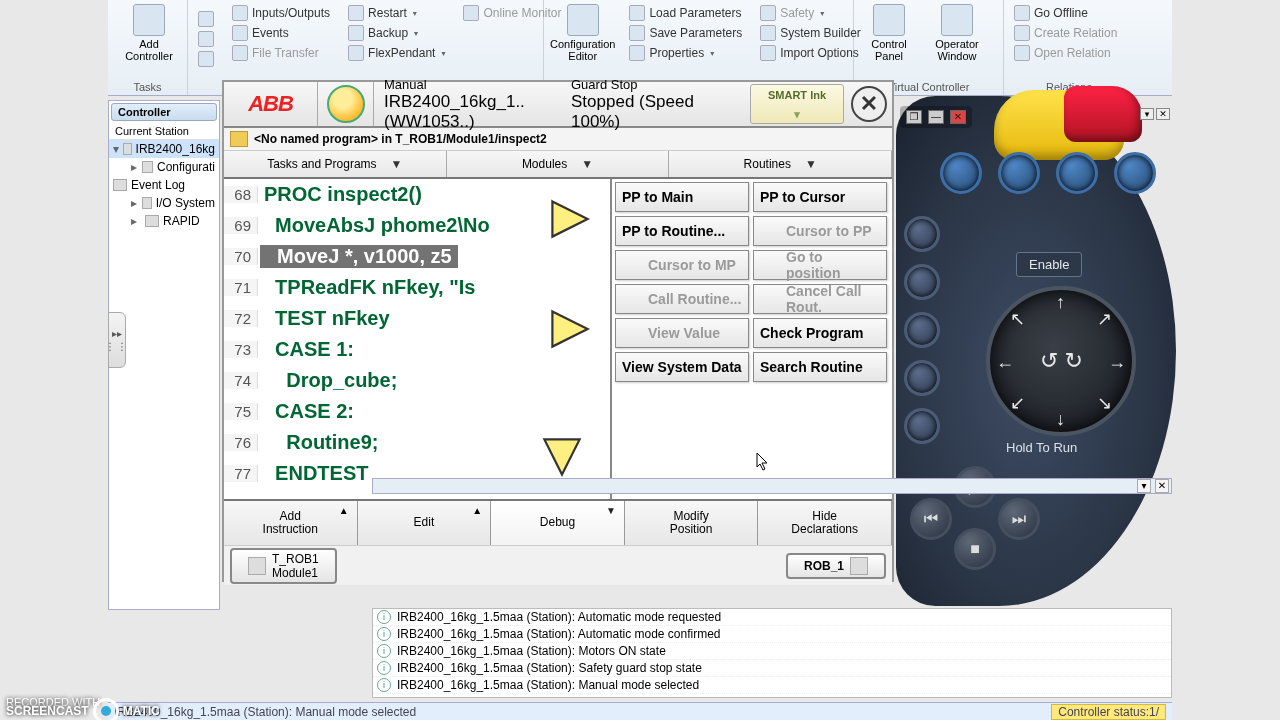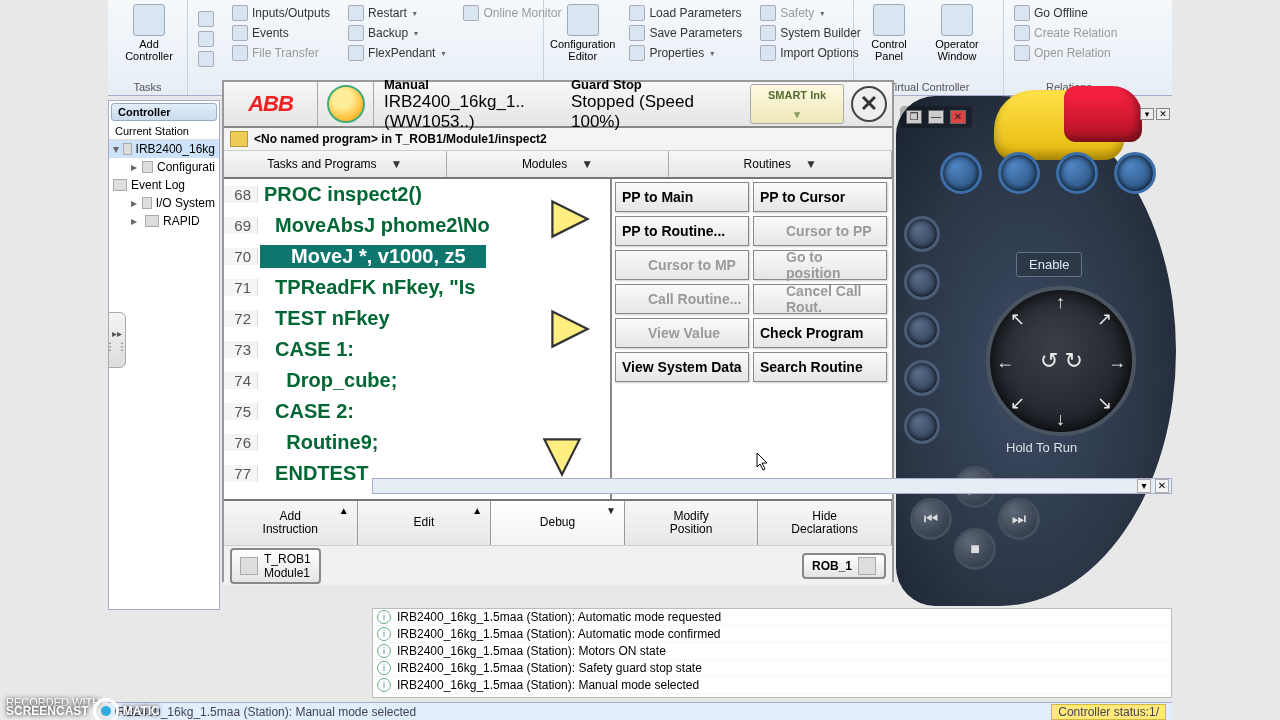--- a/index.html
+++ b/index.html
@@ -30,55 +30,55 @@
 
 
 .fp { position:absolute; left:222px; top:80px; width:672px; height:502px; background:#fff; border:2px solid #999; }
 .fp-top { display:flex; height:46px; background:linear-gradient(#f7f7f7,#e5e5e5); border-bottom:2px solid #888; align-items:stretch; }
 .fp-logo { width:94px; display:flex; align-items:center; justify-content:center; border-right:1px solid #aaa; }
 .fp-logo-text { color:#ee2222; font-weight:bold; font-size:22px; letter-spacing:-1px; font-style:italic; }
 .fp-op { width:56px; display:flex; align-items:center; justify-content:center; border-right:1px solid #aaa; }
 .fp-op-ic { width:38px; height:38px; border:2px solid #4a7; border-radius:20px; background:radial-gradient(circle at 40% 35%, #fe9 30%, #fb3 70%); position:relative; }
 .fp-status { flex:1; display:flex; }
 .fp-scol { flex:1; padding:4px 10px; display:flex; flex-direction:column; justify-content:center; }
-.fp-scol .l1 { font-weight:bold; font-size:13px; }
+.fp-scol .l1 { font-weight:normal; font-size:13px; }
 .fp-scol .l2 { font-size:17px; }
 .fp-smart { width:94px; border:1px solid #aaa; background:linear-gradient(#fcf9e2,#efe9b8); font-size:11px; font-weight:bold; color:#556b2f; text-align:center; padding-top:4px; margin:2px; border-radius:3px; position:relative; }
 .fp-smart::after { content:"▾"; position:absolute; bottom:2px; left:50%; transform:translateX(-50%); color:#89a05d; }
 .fp-close { width:46px; display:flex; align-items:center; justify-content:center; }
 .fp-close-ic { width:36px; height:36px; border:2px solid #444; border-radius:50%; display:flex; align-items:center; justify-content:center; font-size:22px; font-weight:bold; color:#333; background:#eee; cursor:pointer; }
 
 .fp-path { display:flex; align-items:center; gap:6px; padding:3px 6px; background:#f4f4f4; border-bottom:1px solid #ccc; font-size:13px; }
 .fp-path-ic { width:18px; height:16px; background:#ec5; border:1px solid #b93; }
 
 .fp-tabs { display:flex; border-bottom:2px solid #777; }
 .fp-tab { flex:1; text-align:center; padding:6px 16px; font-size:15px; border-right:1px solid #aaa; background:linear-gradient(#f7f7f7,#e7e7e7); cursor:pointer; display:flex; justify-content:center; align-items:center; gap:14px; }
 .fp-tab .dd { color:#333; }
 
 .fp-body { display:flex; height:320px; }
 .code { flex:1; overflow:hidden; position:relative; font-family:Consolas,monospace; }
 .cline { display:flex; align-items:center; height:31px; }
 .ln { width:34px; text-align:right; padding-right:6px; color:#555; font-size:15px; border-right:1px solid #ddd; background:#f5f5f5; }
 .ct { font-size:20px; color:#063; font-weight:bold; padding-left:6px; white-space:pre; }
-.cline.sel .ct { background:#0f766e; color:#fff; padding:0 20px; margin-left:2px; }
+.cline.sel .ct { background:#737373; color:#fff; padding:0 6px; margin-left:2px; }
 .arrow { position:absolute; width:44px; height:44px; }
 .arrow svg { width:100%; height:100%; }
 
 .menu { width:282px; border-left:2px solid #888; display:flex; flex-wrap:wrap; align-content:flex-start; padding:3px; gap:4px; background:#fff; }
 .mbtn { width:134px; height:30px; border:1px solid #888; background:linear-gradient(#fafafa,#e6e6e6); font-size:14px; font-weight:bold; padding:0 6px; display:flex; align-items:center; cursor:pointer; box-shadow:1px 1px 2px rgba(0,0,0,0.2); }
 .mbtn.disabled { color:#9a9a9a;padding-left:32px; }
 
 .fp-bottom { display:flex; border-top:2px solid #777; height:46px; }
 .bbtn { flex:1; border-right:1px solid #999; background:linear-gradient(#f7f7f7,#e7e7e7); display:flex; align-items:center; justify-content:center; font-size:15px; line-height:1.1; text-align:center; position:relative; cursor:pointer; padding:0 6px; }
 .bbtn .car { position:absolute; right:8px; top:4px; font-size:10px; }
 .bbtn.debug { background:linear-gradient(#fff,#f3f3f3); }
 .bbtn.debug .car { color:#222; }
 
 .fp-foot { display:flex; justify-content:space-between; padding:4px 6px; border-top:1px solid #ccc; background:#f1f1f1; height:40px; align-items:center; }
-.fchip { border:2px solid #888; border-radius:4px; background:linear-gradient(#fff,#e5e5e5); padding:2px 8px; font-size:11px; display:flex; align-items:center; gap:6px; }
+.fchip { border:2px solid #888; border-radius:4px; background:linear-gradient(#fff,#e5e5e5); padding:2px 16px; font-size:11px; display:flex; align-items:center; gap:6px; }
 .fchip .ic { width:18px; height:18px; background:#ddd; border:1px solid #aaa; }
 .fchip-r { font-weight:bold; }
 
 
 .joy { position:absolute; left:896px; top:96px; width:280px; height:510px; pointer-events:none; }
 .joy * { pointer-events:auto; }
 .joy-body { position:absolute; left:0; top:0; width:280px; height:510px; background:radial-gradient(ellipse 200px 360px at 130px 280px, #3d4b63 0%, #2b3647 60%, #1a222f 100%); border-radius:40px 180px 180px 40px / 40px 260px 260px 40px; }
 .joy-top { position:absolute; left:4px; top:10px; display:flex; gap:6px; background:rgba(0,0,0,.25); padding:4px 6px; border-radius:4px; }
 .joy-top div { width:16px; height:14px; background:#ccc; border:1px solid #666; cursor:pointer; color:#222; font-size:10px; text-align:center; line-height:12px;}
 .joy-close { background:#d44 !important; }

